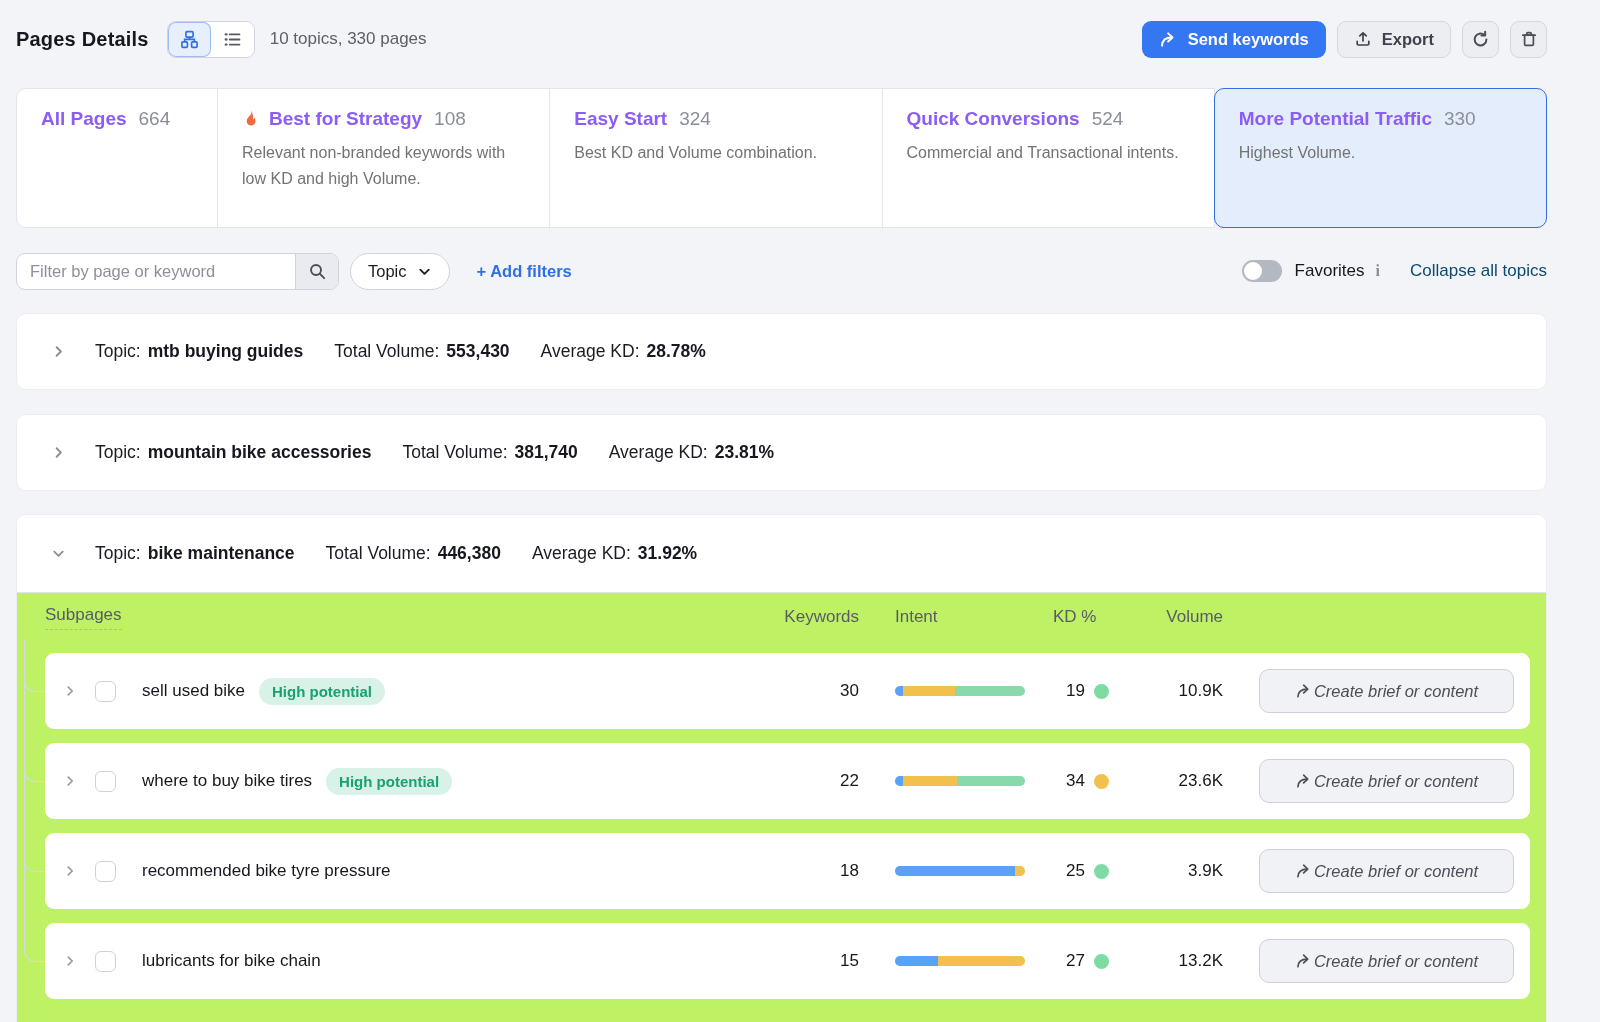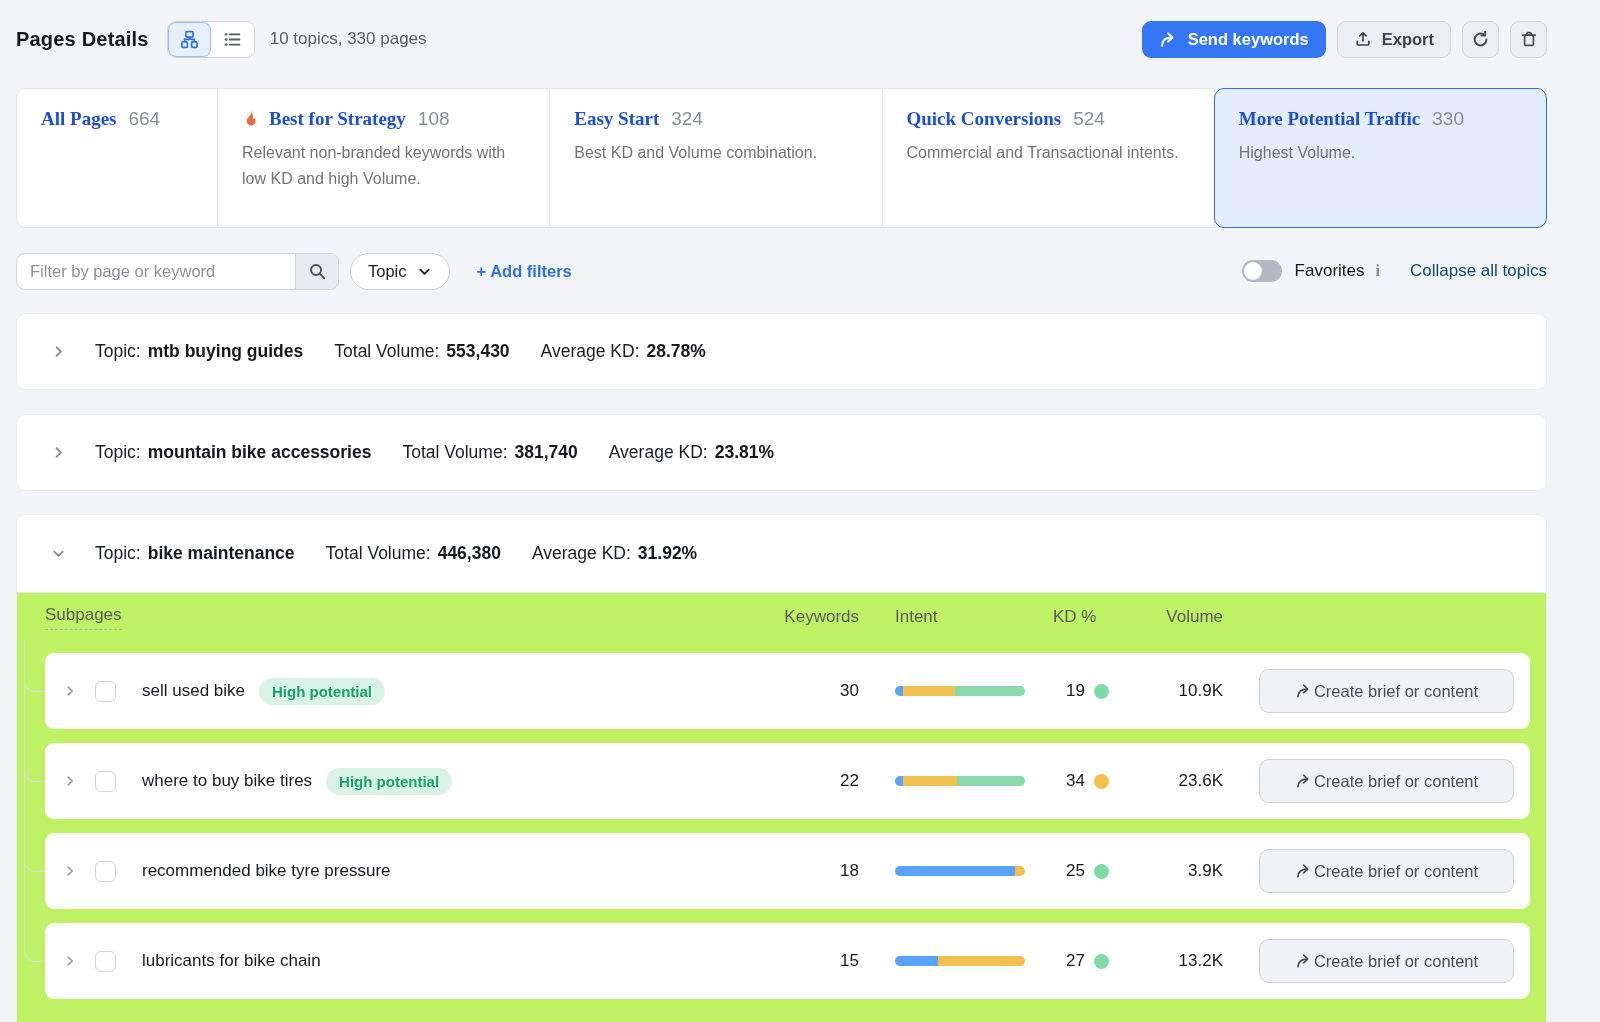--- a/index.html
+++ b/index.html
@@ -27,21 +27,21 @@
   .btn-secondary { margin-left:11px; }
 
   
   .tabs { display:flex; margin-top:26px; height:140px; }
   .tab-card { background:#fff; border:1px solid #e3e5eb; padding:19px 24px 0 24px; cursor:pointer; }
   .tab-card + .tab-card { margin-left:-1px; }
   .tab-card:first-child { border-radius:10px 0 0 10px; width:202px; flex:none; }
   .tab-card { flex:1; }
   .tab-card.selected { border:1px solid #2f6fe0; background:#e4edfb; border-radius:10px; z-index:2; }
   .tab-title-row { display:flex; align-items:center; gap:9px; font-size:19px; }
-  .tab-label { font-weight:700; color:#1d4ed8;font-family:Liberation Serif, serif; }
+  .tab-label { font-weight:700; color:#8b5cf6; }
   .tab-count { color:#8a8e99; font-weight:400; margin-left:3px; }
   .tab-desc { margin-top:10px; font-size:16px; line-height:1.63; color:#737373; }
 
   
   .filter-row { display:flex; align-items:center; margin-top:25px; height:36px;justify-content:space-between; }
   .search-box { display:flex; width:323px; height:37px; background:#fff; border:1px solid #cfd3db; border-radius:9px; overflow:hidden; }
   .search-box input { flex:1; border:none; outline:none; padding:0 13px; font-size:16.5px; font-family:"Liberation Sans",sans-serif; color:#1a1c24; background:transparent; }
   .search-box input::placeholder { color:#8d909b; }
   .search-btn { width:43px; background:#e9ebf0; border:none; border-left:1px solid #cfd3db; display:flex; align-items:center; justify-content:center; cursor:pointer; }
   .topic-pill { display:inline-flex; align-items:center; gap:10px; margin-left:11px; height:37px; padding:0 17px; background:#fff; border:1px solid #cfd3db; border-radius:19px; font-size:16.5px; color:#1a1c24; cursor:pointer; }
@@ -91,21 +91,21 @@
   .intent-bar { width:130px; height:10px; border-radius:5px; overflow:hidden; display:flex; margin-left:36px; background:#e8eaef; }
   .intent-bar .seg { height:100%; }
   .seg-blue { background:#5aa2f7; }
   .seg-yellow { background:#f2c14d; }
   .seg-green { background:#8ad9ad; }
   .cell-kd { width:56px; margin-left:28px; display:flex; align-items:center; justify-content:flex-end; gap:9px; font-size:17px; }
   .kd-dot { width:15px; height:15px; border-radius:50%; flex:none; }
   .dot-green { background:#7edba4; }
   .dot-yellow { background:#f2c14d; }
   .cell-vol { width:70px; margin-left:44px; text-align:right; font-size:17px; }
-  .brief-btn { width:255px; margin-left:36px; height:44px; border-radius:10px; border:1px solid #cdd0d8; background:#f1f2f5; color:#4b4e58; font-size:16.5px; display:inline-flex; align-items:center; justify-content:center; gap:1px; cursor:pointer; font-family:"Liberation Sans",sans-serif; }
+  .brief-btn { width:255px; margin-left:36px; height:44px; border-radius:10px; border:1px solid #cdd0d8; background:#f1f2f5; color:#4b4e58; font-size:16.5px; display:inline-flex; align-items:center; justify-content:center; gap:1px; cursor:pointer; font-family:"Liberation Sans",sans-serif;font-style:italic; }
 
   svg { display:block; }
 </style>
 </head>
 <body>
 
 <div class="page">
 
   <div class="topbar">
     <div class="page-title">Pages Details</div>

